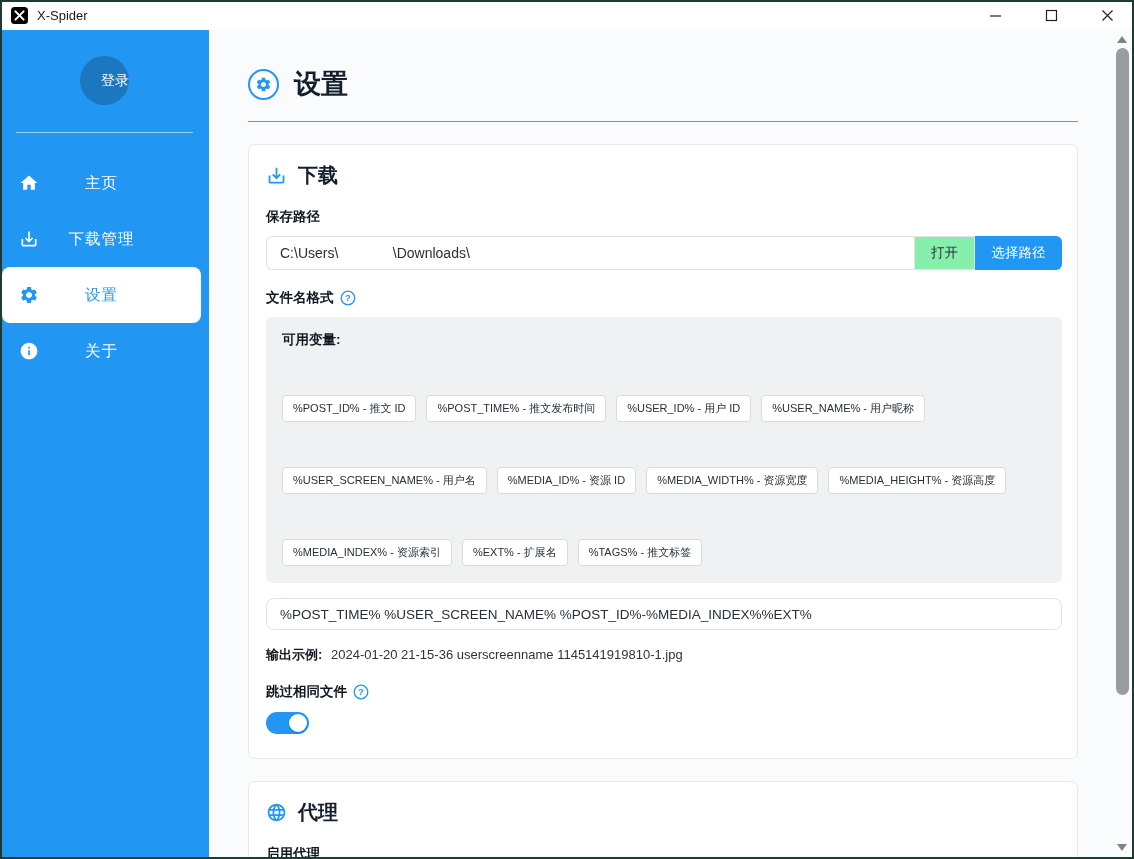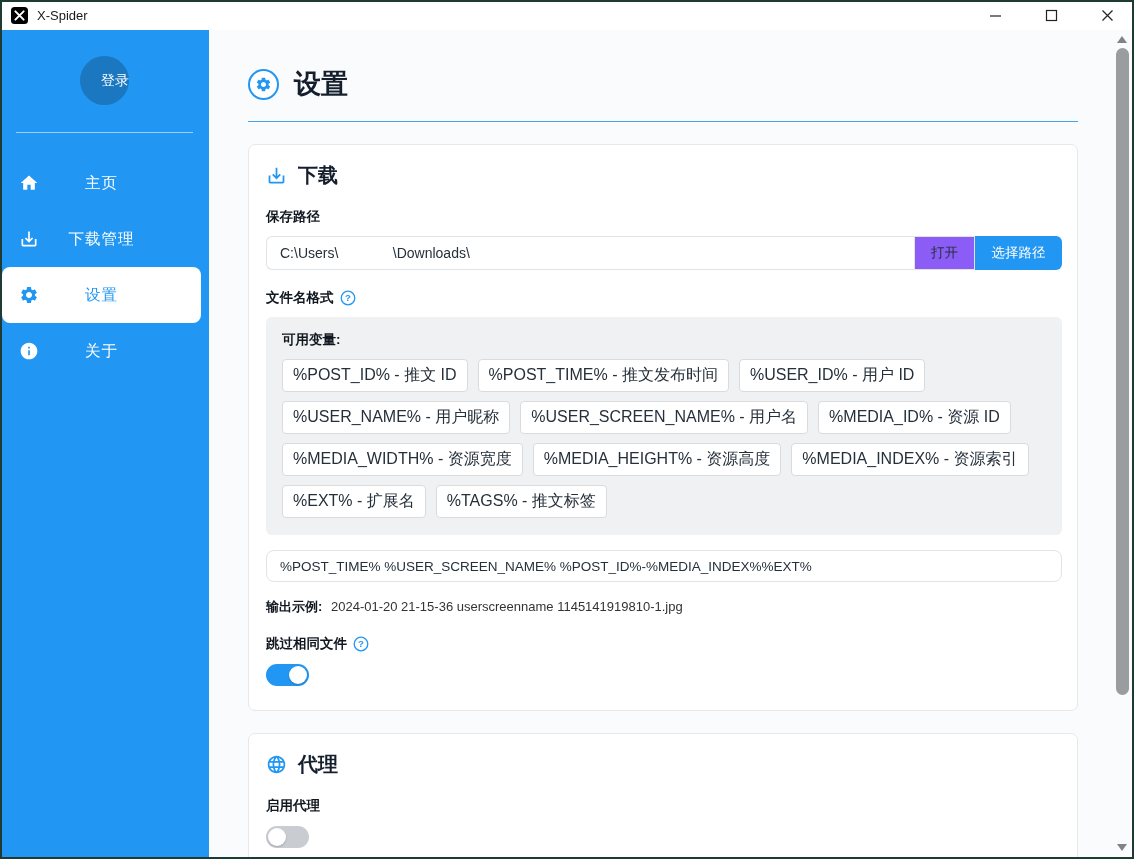--- a/index.html
+++ b/index.html
@@ -36,27 +36,27 @@
 
   
   .card { width:830px; background:#fff; border:1px solid #e7e8ea; border-radius:7px; padding:17px 17px 24px 17px; margin-top:22px; }
   .section-head { display:flex; align-items:center; gap:11px; font-size:20px; font-weight:700; color:#141e2c; }
   .field-label { margin-top:19px; font-size:13.5px; font-weight:700; color:#10171f; display:flex; align-items:center; gap:6px; }
   .help-icon { display:inline-flex; cursor:pointer; }
 
   .input-group { margin-top:10px; display:flex; height:34px; width:796px; }
   .input-group input { flex:1; border:1px solid #e0e3e7; border-right:none; border-radius:6px 0 0 6px;
                        padding:0 13px; font-size:14px; color:#26303a; outline:none; font-family:"Liberation Sans", sans-serif; }
-  .btn-open { width:61px; border:1px solid #e0e3e7; background:#8b5cf6; font-size:13.5px; color:#26303a; cursor:pointer; font-family:"Liberation Sans", sans-serif; }
+  .btn-open { width:61px; border:1px solid #e0e3e7; background:#86efac; font-size:13.5px; color:#26303a; cursor:pointer; font-family:"Liberation Sans", sans-serif; }
   .btn-choose { width:87px; border:none; background:#2196F3; color:#fff; font-size:13.5px; border-radius:0 6px 6px 0; cursor:pointer; font-family:"Liberation Sans", sans-serif; }
 
   .vars-panel { margin-top:10px; width:796px; background:#f0f1f3; border-radius:6px; padding:14px 16px 17px 16px; }
   .vars-title { font-size:13.5px; font-weight:700; color:#10171f; }
   .chips { margin-top:10px; display:flex; flex-wrap:wrap; gap:9px 10px; }
-  .chip { background:#fff; border:1px solid #d9dbde; border-radius:4px; padding:5px 10px; font-size:16px; color:#26303a; cursor:pointer; white-space:nowrap; }
+  .chip { background:#fff; border:1px solid #d9dbde; border-radius:4px; padding:5px 10px; font-size:11px; color:#26303a; cursor:pointer; white-space:nowrap;margin-top:36px; }
 
   .format-input { margin-top:15px; width:796px; height:32px; border:1px solid #e0e3e7; border-radius:8px;
                   padding:0 13px; font-size:13.5px; color:#26303a; outline:none; font-family:"Liberation Sans", sans-serif; }
   .example { margin-top:16px; font-size:13px; color:#222; }
   .example .ex-label { font-weight:700; color:#10171f; }
   .example .ex-value { color:#333; margin-left:5px; }
 
   .switch { margin-top:11px; width:43px; height:22px; border-radius:11px; position:relative; cursor:pointer; }
   .switch.on  { background:#2196F3; }
   .switch.off { background:#c9cdd2; }

